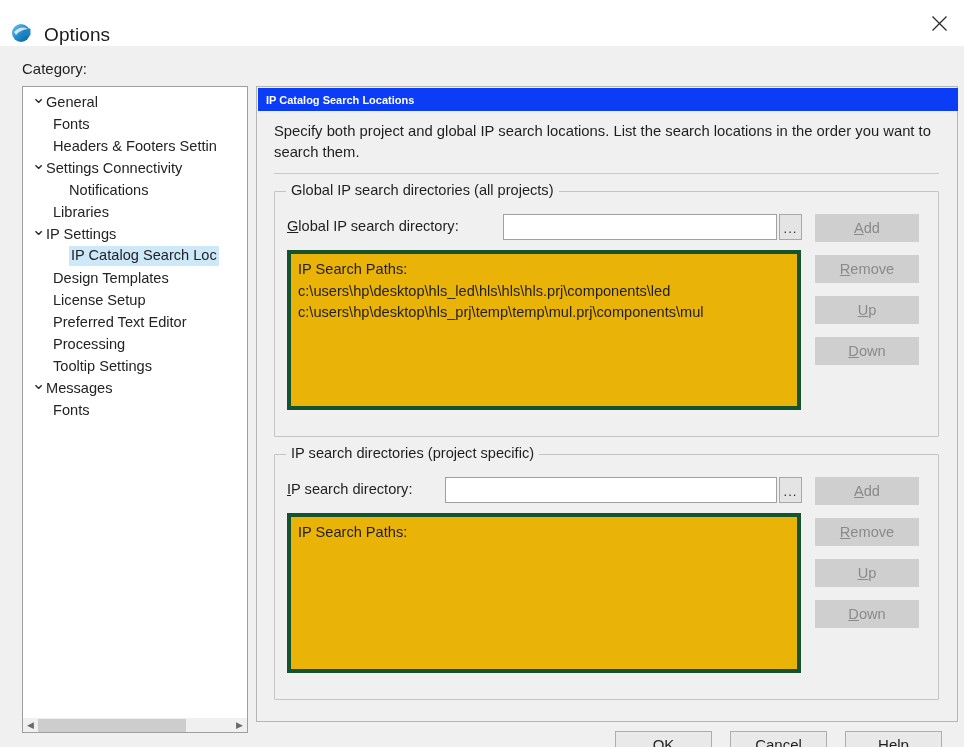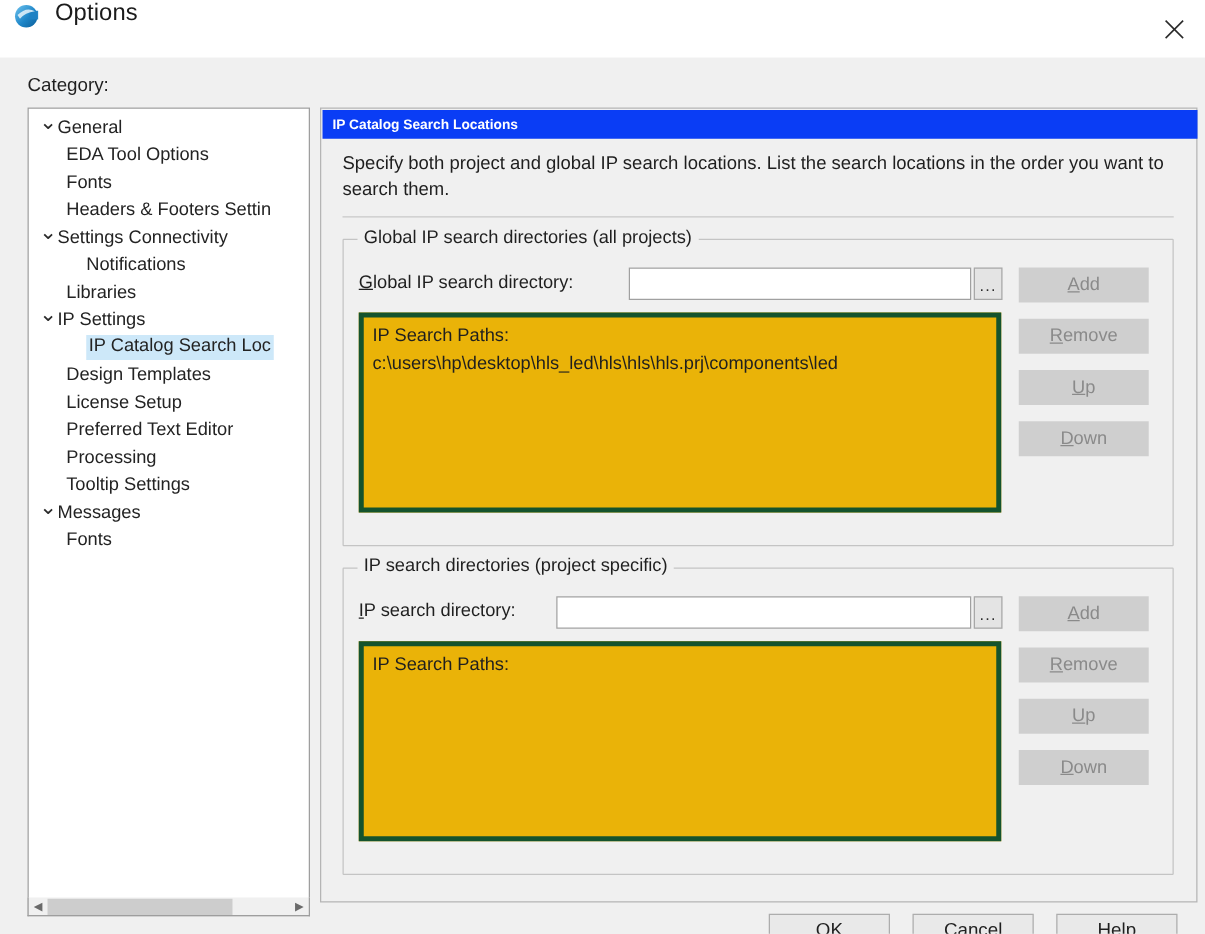--- a/index.html
+++ b/index.html
@@ -17,21 +17,21 @@
     position: relative;
     width: 964px; height: 747px;
     background: #f0f0f0;
   }
 
   
   #titlebar {
     position: absolute; left: 0; top: 0;
     width: 964px; height: 46px;
     background: #ffffff;
-    display: flex; align-items: flex-start;
+    display: flex; align-items: flex-end;
   }
   #app-icon {
     margin-left: 9px;
     width: 26px; height: 26px;
     position: relative;
   }
   #app-icon svg { display:block; }
   #title-text {
     margin-left: 9px;
     font-size: 19px;
@@ -271,23 +271,20 @@
 
   <div id="category-label">Category:</div>
 
   <div id="tree-panel">
     <div id="tree-list">
         <div class="tree-item lvl0">
           <span class="chev" style="font-size: 17px; line-height: 10px; position: relative; top: -4px;">⌄</span>
           <span class="lbl">General</span>
         </div>
         <div class="tree-item lvl1">
-          <span class="lbl">EDA Tool Options</span>
-        </div>
-        <div class="tree-item lvl1">
           <span class="lbl">Fonts</span>
         </div>
         <div class="tree-item lvl1">
           <span class="lbl">Headers &amp; Footers Settin</span>
         </div>
         <div class="tree-item lvl0">
           <span class="chev" style="font-size: 17px; line-height: 10px; position: relative; top: -4px;">⌄</span>
           <span class="lbl">Settings Connectivity</span>
         </div>
         <div class="tree-item lvl2">
@@ -347,20 +344,21 @@
       <div class="field-label" style="left:12px; top:26px;"><u>G</u><span>lobal IP search directory:</span></div>
 
       <input class="text-input" style="left: 228px; top: 22px; width: 274px;" type="text" value="">
 
       <div class="browse-btn" style="left:504px; top:22px;">...</div>
 
       <div class="listbox" style="left:12px; top:58px; width:514px; height:160px;">
         <div class="list-head">IP Search Paths:</div>
         <div id="global-rows">
             <div class="list-row">c:\users\hp\desktop\hls_led\hls\hls\hls.prj\components\led</div>
+            <div class="list-row">c:\users\hp\desktop\hls_prj\temp\temp\mul.prj\components\mul</div>
           </div>
       </div>
 
       <div id="global-buttons">
           <div class="side-btn" style="left: 540px; top: 22px;">
             <u>A</u>
             <span>dd</span>
           </div>
           <div class="side-btn" style="left: 540px; top: 63px;">
             <u>R</u>

